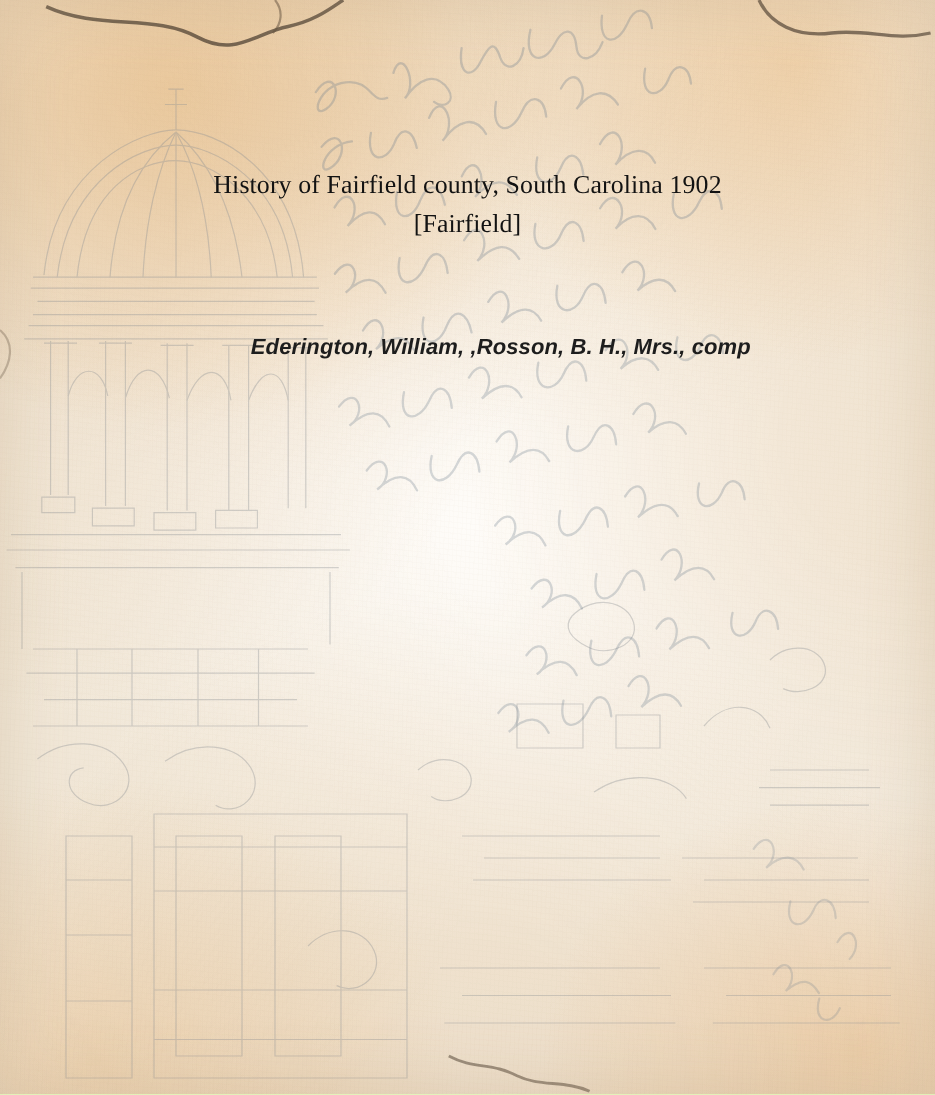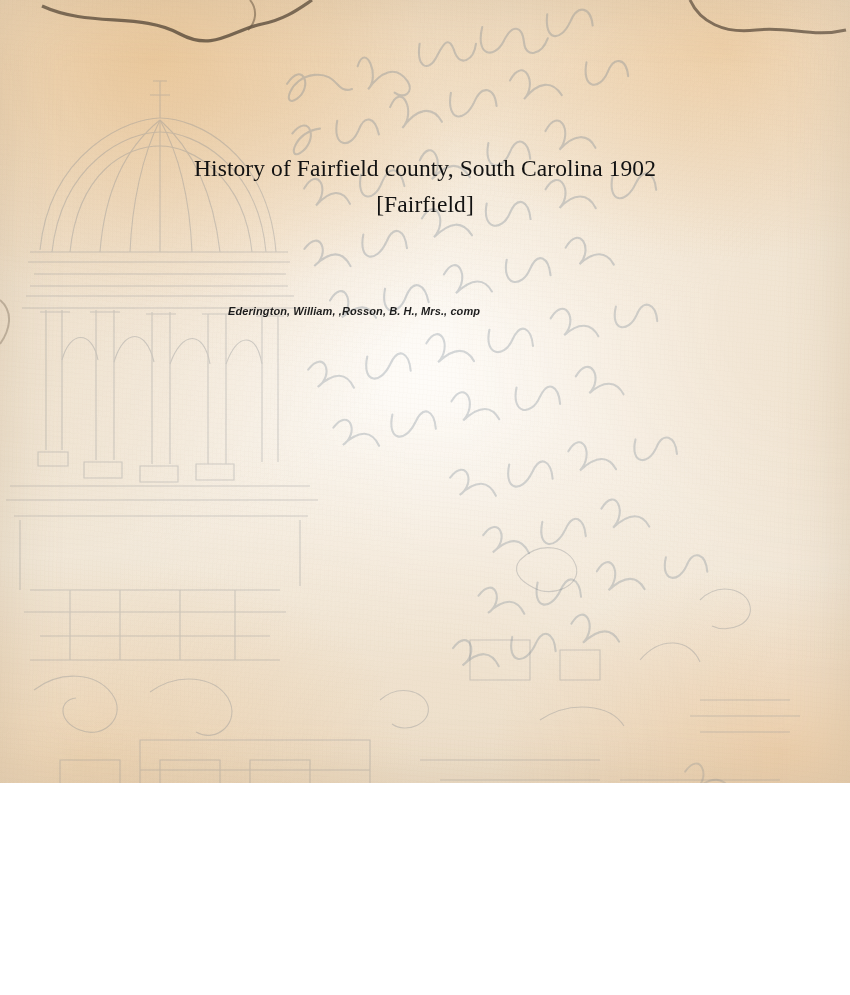--- a/index.html
+++ b/index.html
@@ -6,21 +6,21 @@
     margin: 0;
     padding: 0;
     background: #ffffff;
   }
   body {
     font-family: "Liberation Serif", serif;
   }
   .cover {
     position: relative;
     width: 850px;
-    height: 783px;
+    height: 995px;
     overflow: hidden;
     background: #bef264;
   }
   
   .paper-base {
     position: absolute;
     inset: 0;
     background:
       radial-gradient(ellipse 70% 50% at 18% 8%, rgba(236,176,98,0.40) 0%, rgba(236,176,98,0.00) 62%),
       radial-gradient(ellipse 60% 45% at 85% 6%, rgba(233,169,92,0.36) 0%, rgba(233,169,92,0.00) 60%),
@@ -91,21 +91,21 @@
     letter-spacing: .1px;
   }
   .author {
     position: absolute;
     left: 228px;
     top: 305px;
     width: 560px;
     font-family: "Liberation Sans", sans-serif;
     font-style: italic;
     font-weight: bold;
-    font-size: 11px;
+    font-size: 20px;
     color: #1d1d1d;
     letter-spacing: .1px;
   }
   .edge-shade {
     position: absolute;
     inset: 0;
     pointer-events: none;
     box-shadow: inset 0 0 60px rgba(180,150,110,0.28);
   }
 </style>

